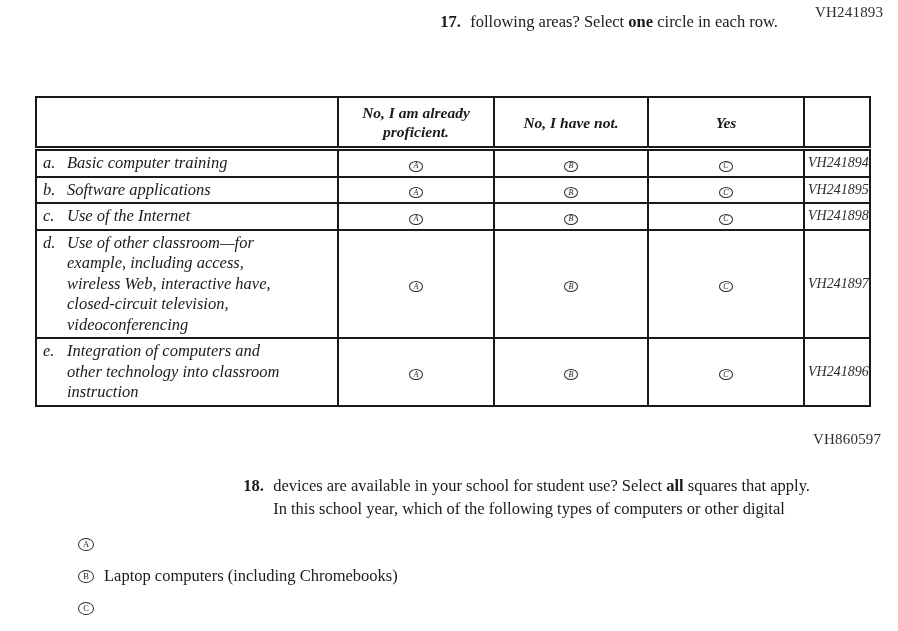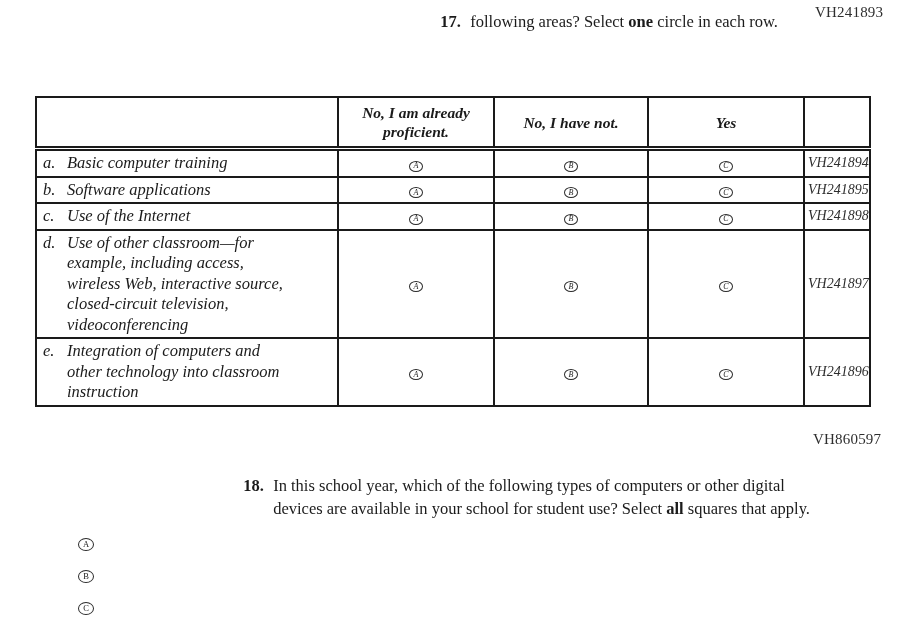--- a/index.html
+++ b/index.html
@@ -200,21 +200,21 @@
       <td class="opt-cell"><span class="circle">C</span></td>
       <td class="code-cell">VH241898</td>
     </tr>
     <tr class="h104">
       <td class="label-cell">
         <div class="row-label">
             <span class="ltr">d.</span>
             <span class="txt">
           <div>Use of other classroom—for</div>
           <div>example, including access,</div>
-          <div>wireless Web, interactive source,</div>
+          <div>wireless Web, interactive have,</div>
           <div>closed-circuit television,</div>
           <div>videoconferencing</div>
         </span>
           </div>
       </td>
       <td class="opt-cell"><span class="circle">A</span></td>
       <td class="opt-cell"><span class="circle">B</span></td>
       <td class="opt-cell"><span class="circle">C</span></td>
       <td class="code-cell">VH241897</td>
     </tr>
@@ -235,28 +235,29 @@
       <td class="code-cell">VH241896</td>
     </tr>
   </tbody>
 </table>
 
 <div class="code-label" id="code-q18">VH860597</div>
 
 <div class="q-block" id="q18-block">
   <div class="q-num">18.</div>
   <div class="q-text">
+    <div><span>devices are available in your school for student use? Select </span><b>all</b><span> squares that apply.</span></div>
     <div><span>In this school year, which of the following types of computers or other digital</span><b></b><span></span></div>
-    <div><span>devices are available in your school for student use? Select </span><b>all</b><span> squares that apply.</span></div>
   </div>
 </div>
 
 <div class="options-list">
   <div class="option-row">
     <span class="circle2">A</span>
   </div>
   <div class="option-row">
     <span class="circle2">B</span>
+    <span>Laptop computers (including Chromebooks)</span>
   </div>
   <div class="option-row">
     <span class="circle2">C</span>
   </div>
 </div>
 
 </body></html>

